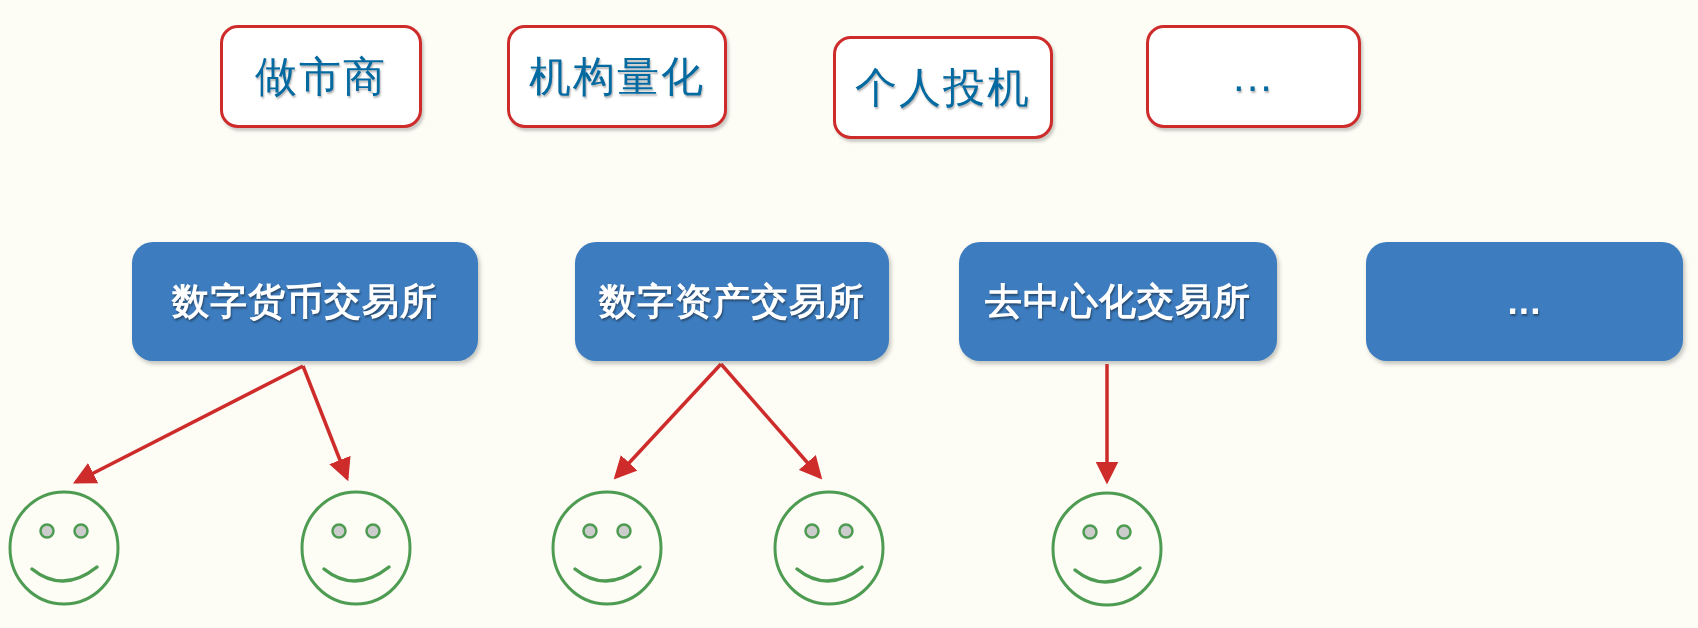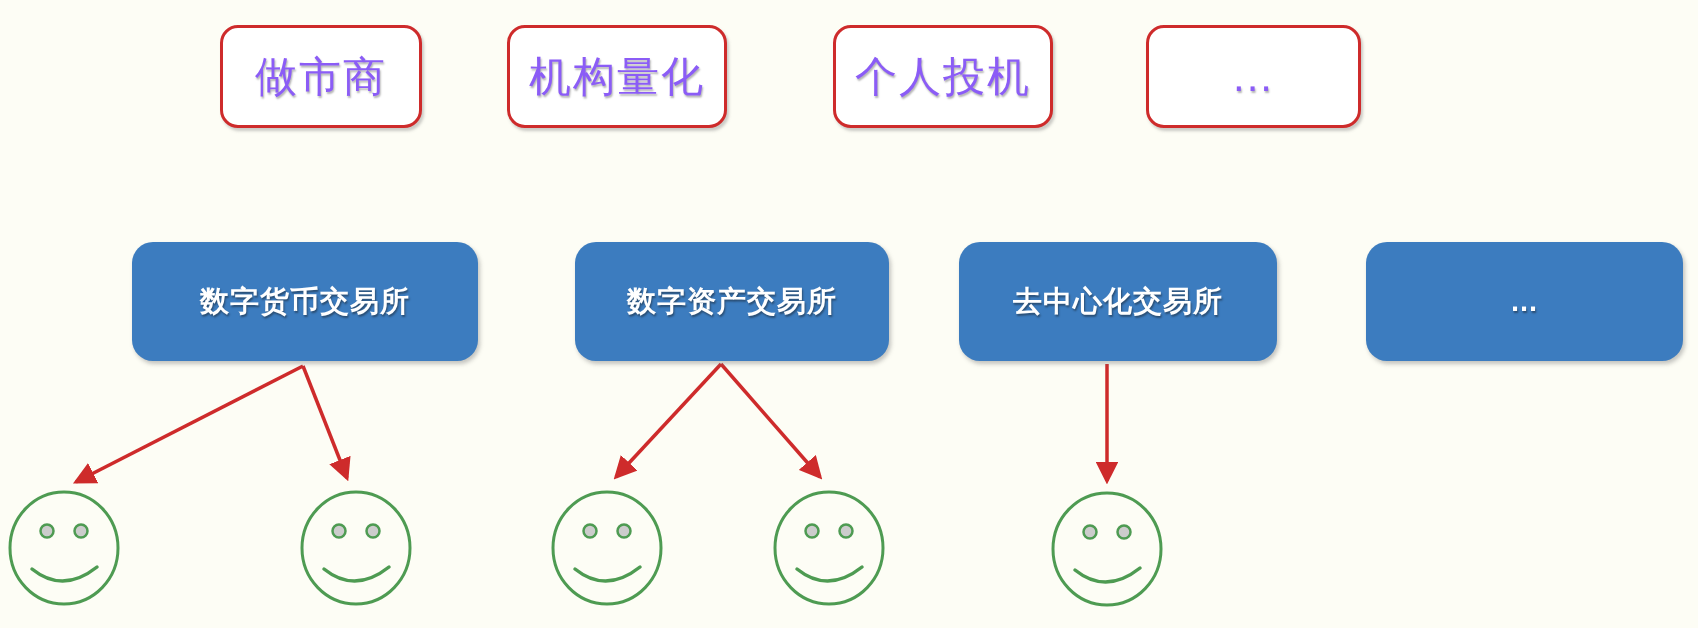--- a/index.html
+++ b/index.html
@@ -24,42 +24,42 @@
     justify-content: center;
     box-sizing: border-box;
     white-space: nowrap;
   }
   .red-box {
     top: 25px;
     height: 103px;
     background: #FFFFFF;
     border: 3px solid #CE2B2B;
     border-radius: 18px;
-    color: #8b5cf6;
+    color: #0369a1;
     font-size: 42px;
     font-weight: 500;
     letter-spacing: 2px;
     box-shadow: 2px 3px 3px rgba(110,110,110,0.35);
     text-shadow: 1px 2px 2px rgba(0,0,0,0.30);
   }
   .blue-box {
     top: 242px;
     height: 119px;
     background: #3C7CBF;
     border-radius: 21px;
     color: #FFFFFF;
-    font-size: 29px;
+    font-size: 37px;
     font-weight: 700;
     letter-spacing: 1px;
     box-shadow: 2px 3px 4px rgba(110,110,110,0.40);
     text-shadow: 1px 2px 2px rgba(20,20,20,0.45);
   }
   #r1 { left: 220px;  width: 202px; }
   #r2 { left: 507px;  width: 220px; }
-  #r3 { left: 833px;  width: 220px; }
+  #r3 { left: 833px;  width: 220px; margin-top: 11px; }
   #r4 { left: 1146px; width: 215px; }
   #b1 { left: 132px;  width: 346px; }
   #b2 { left: 563px;  width: 314px; margin-left: 12px; }
   #b3 { left: 959px;  width: 318px; justify-content: center; }
   #b4 { left: 1366px; width: 317px; }
 </style>
 </head>
 <body>
 
 <div class="canvas">

